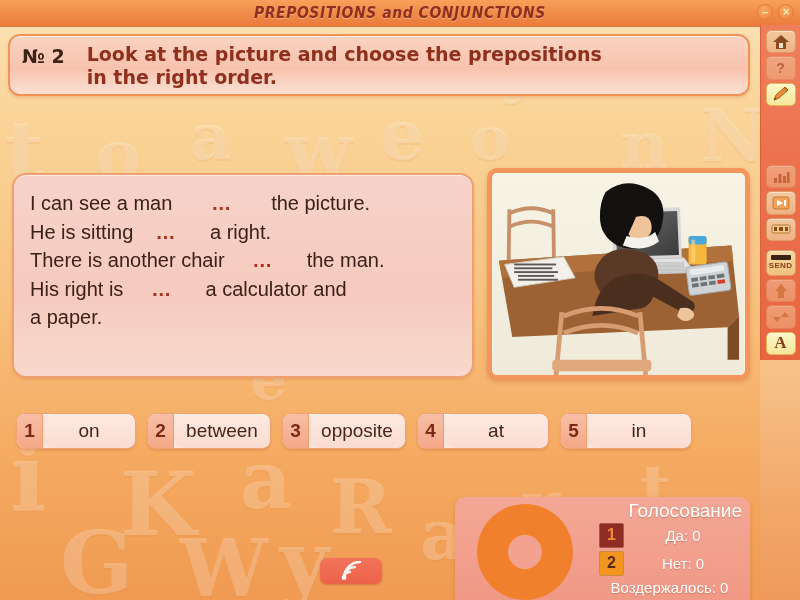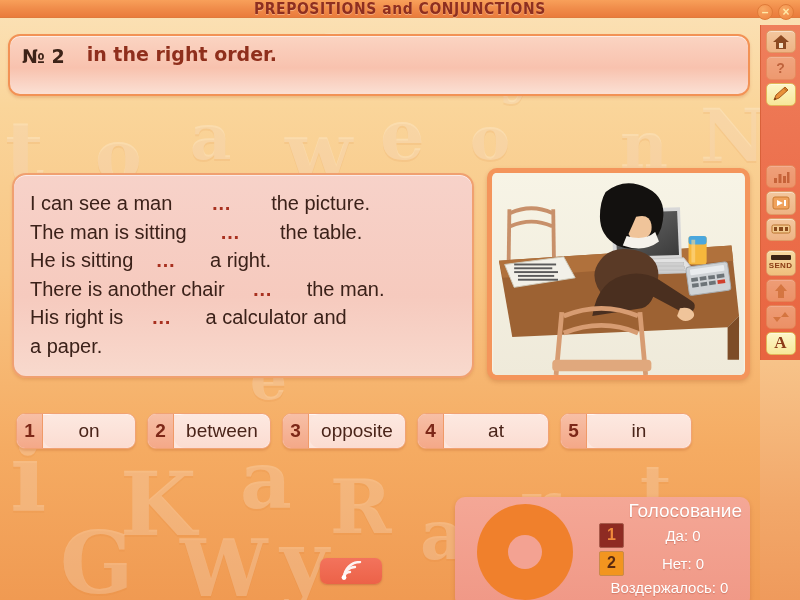--- a/index.html
+++ b/index.html
@@ -18,24 +18,25 @@
     position:absolute;
     font-family:"DejaVu Serif", serif;
     font-weight:bold;
     color:rgba(255,255,255,.22);
     text-shadow:0 2px 0 rgba(214,120,40,.10);
     line-height:1;
   }
 
   
   #titlebar {
-    position:absolute; left:0; top:0; width:800px; height:18px;
+    position:absolute; left:0; top:0; width:800px; height:27px;
     background:linear-gradient(180deg,#f8a05a 0%,#f08c4a 50%,#ea7b3c 100%);
     display:flex; align-items:center; justify-content:center;
     border-bottom:1px solid #e07a3c;
+    font-style:italic;
   }
   #titlebar .title {
     font-family:"DejaVu Sans", sans-serif;
     font-weight:bold; font-size:15px; letter-spacing:.6px;
     color:#8e2f20;
     text-shadow:0 1px 0 rgba(255,220,190,.45);
     transform:scaleX(.93);
   }
   .win-btns { position:absolute; right:6px; top:4px; display:flex; gap:5px; }
   .win-btn {
@@ -232,27 +233,27 @@
     <div class="win-btn">–</div>
     <div class="win-btn">×</div>
   </div>
 </div>
 
 <div id="stage">
 
   <div id="task-header">
     <div class="num">№ 2</div>
     <div class="htext">
+      <div>Look at the picture and choose the prepositions</div>
       <div>in the right order.</div>
     </div>
   </div>
 
   <div id="sentence-box">
       <div class="sentence"><span>I can see a man</span>       <span class="gap">…</span>       <span>the picture.</span></div>
-      <div class="sentence"><span>The man is sitting</span>      <span class="gap">…</span>       <span>the table.</span></div>
       <div class="sentence"><span>He is sitting</span>    <span class="gap">…</span>      <span>a right.</span></div>
       <div class="sentence"><span>There is another chair</span>     <span class="gap">…</span>      <span>the man.</span></div>
       <div class="sentence"><span>His right is</span>     <span class="gap">…</span>      <span>a calculator and</span></div>
       <div class="sentence"><span>a paper.</span></div>
     </div>
 
   <div id="illustration">
     <svg viewBox="0 0 263 212" xmlns="http://www.w3.org/2000/svg">
       <defs>
         <linearGradient id="wall" x1="0" y1="0" x2="0" y2="1">

